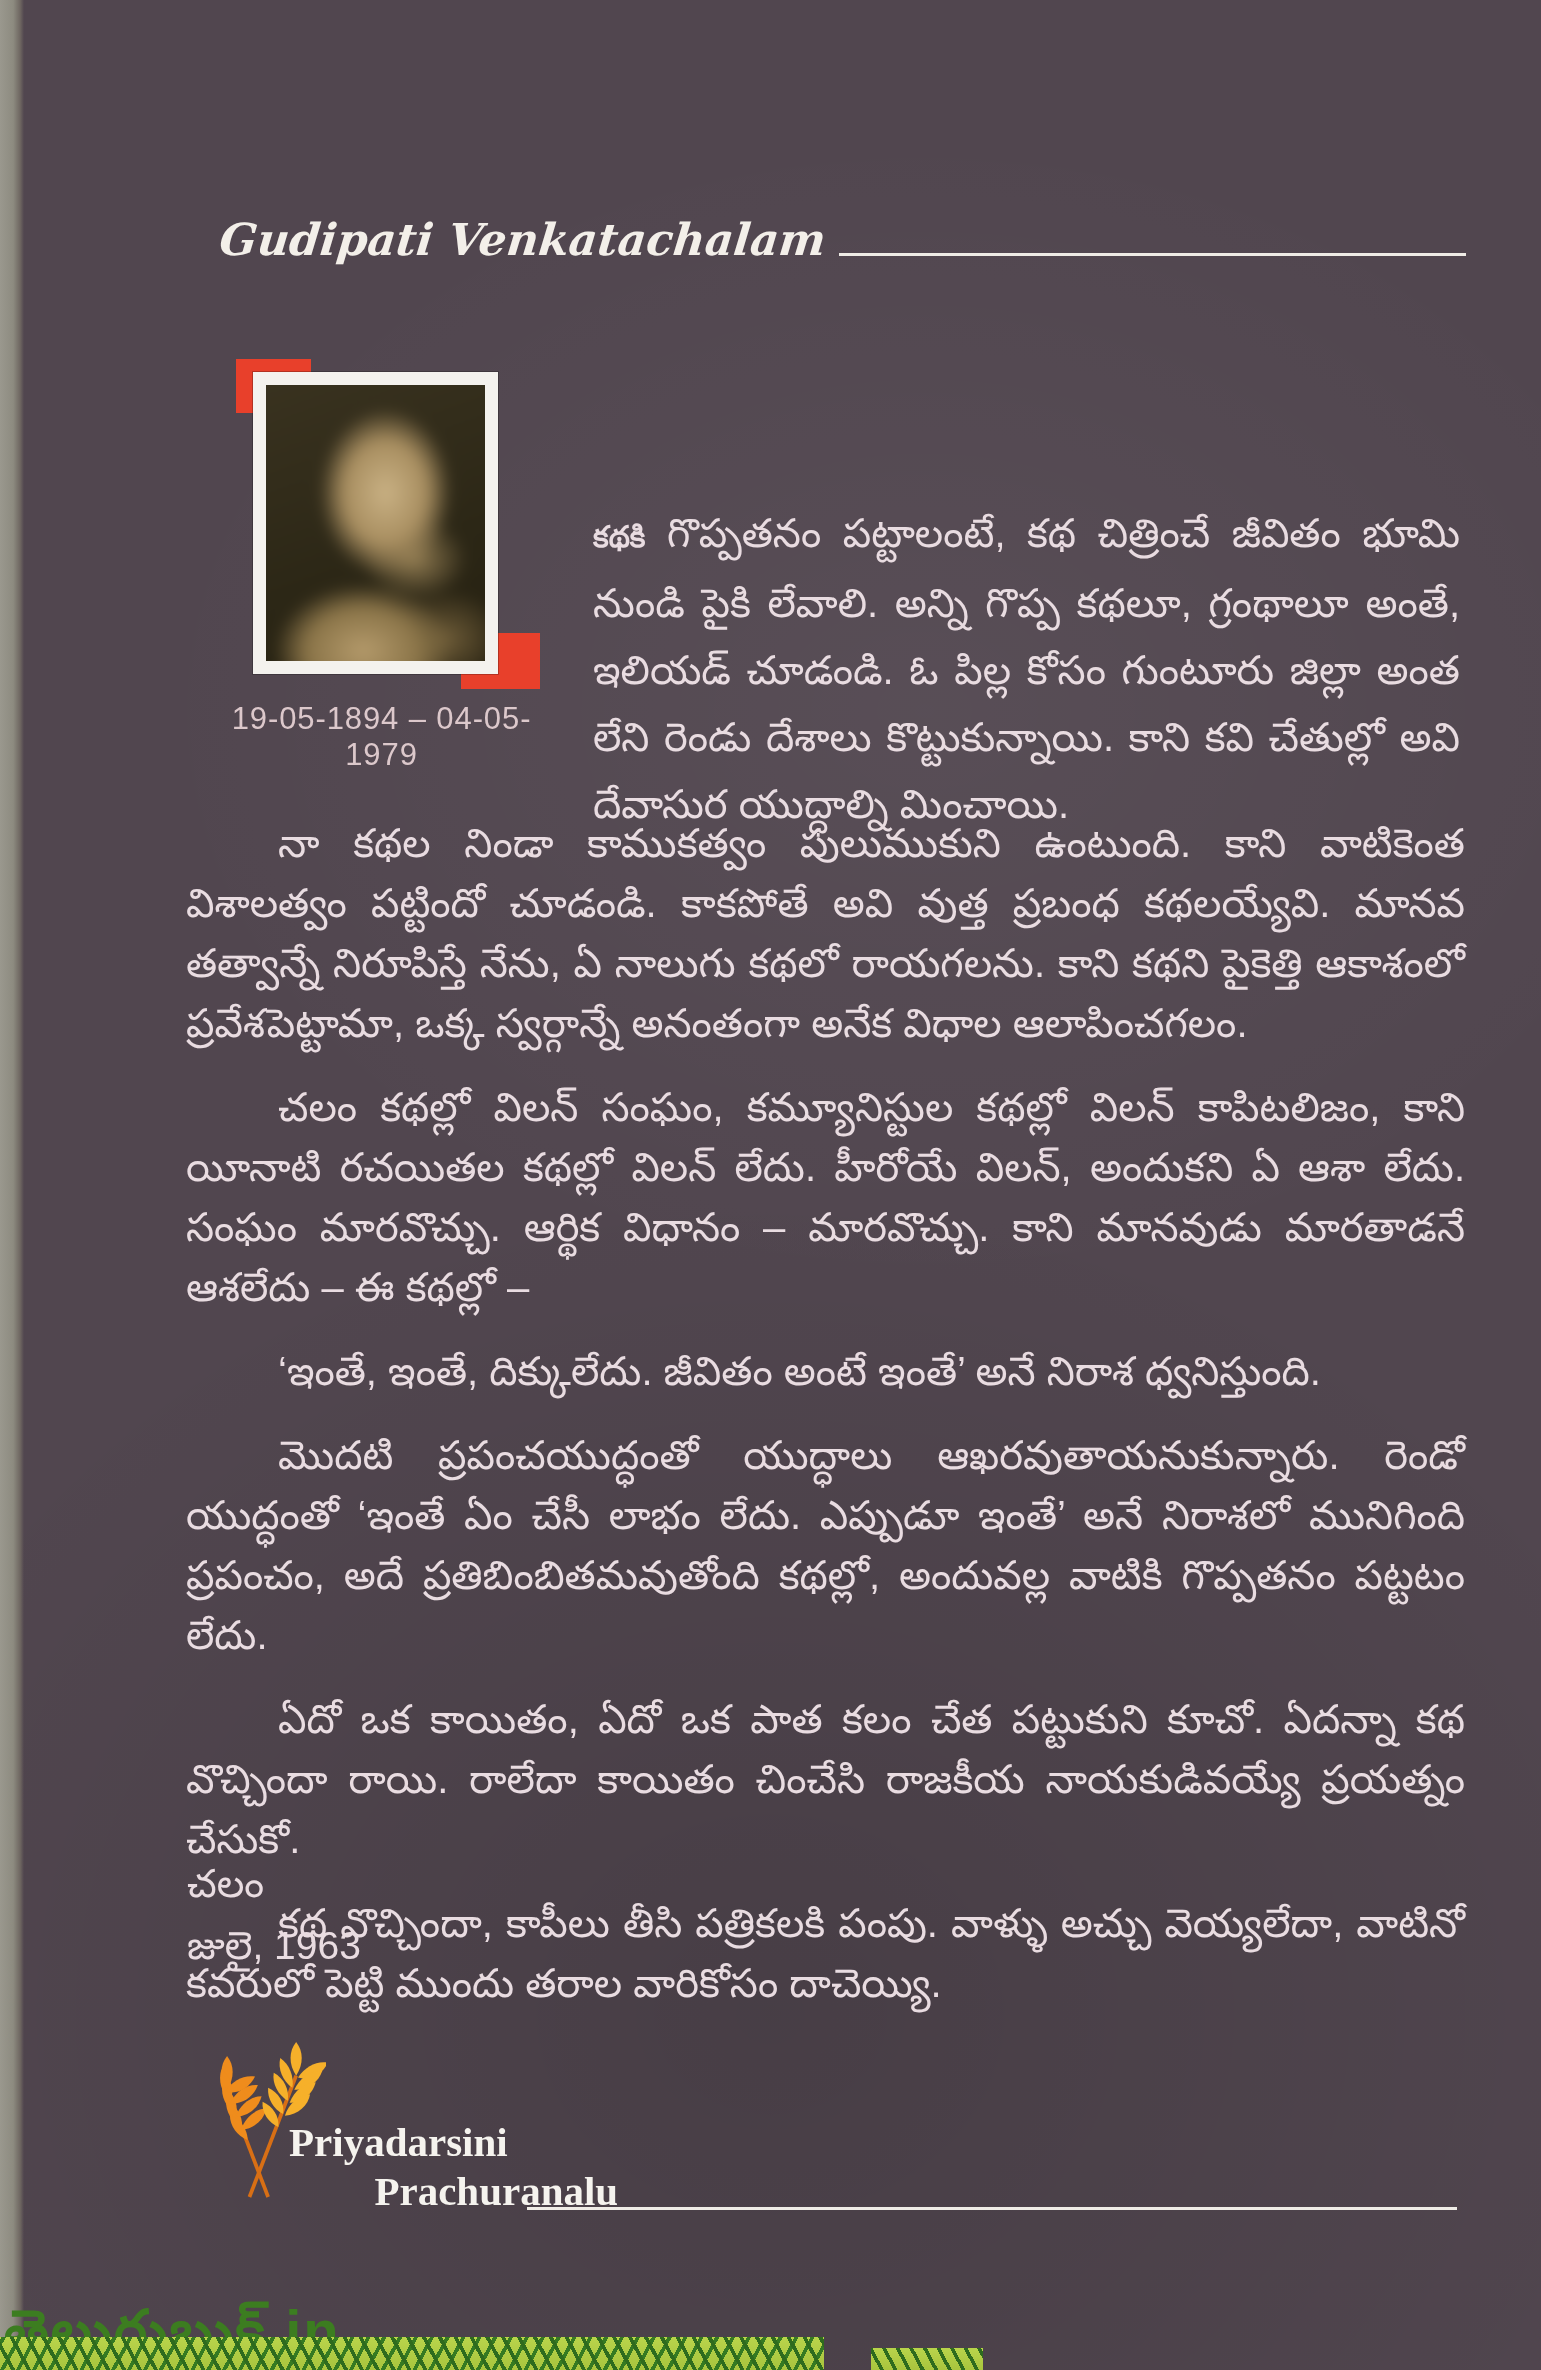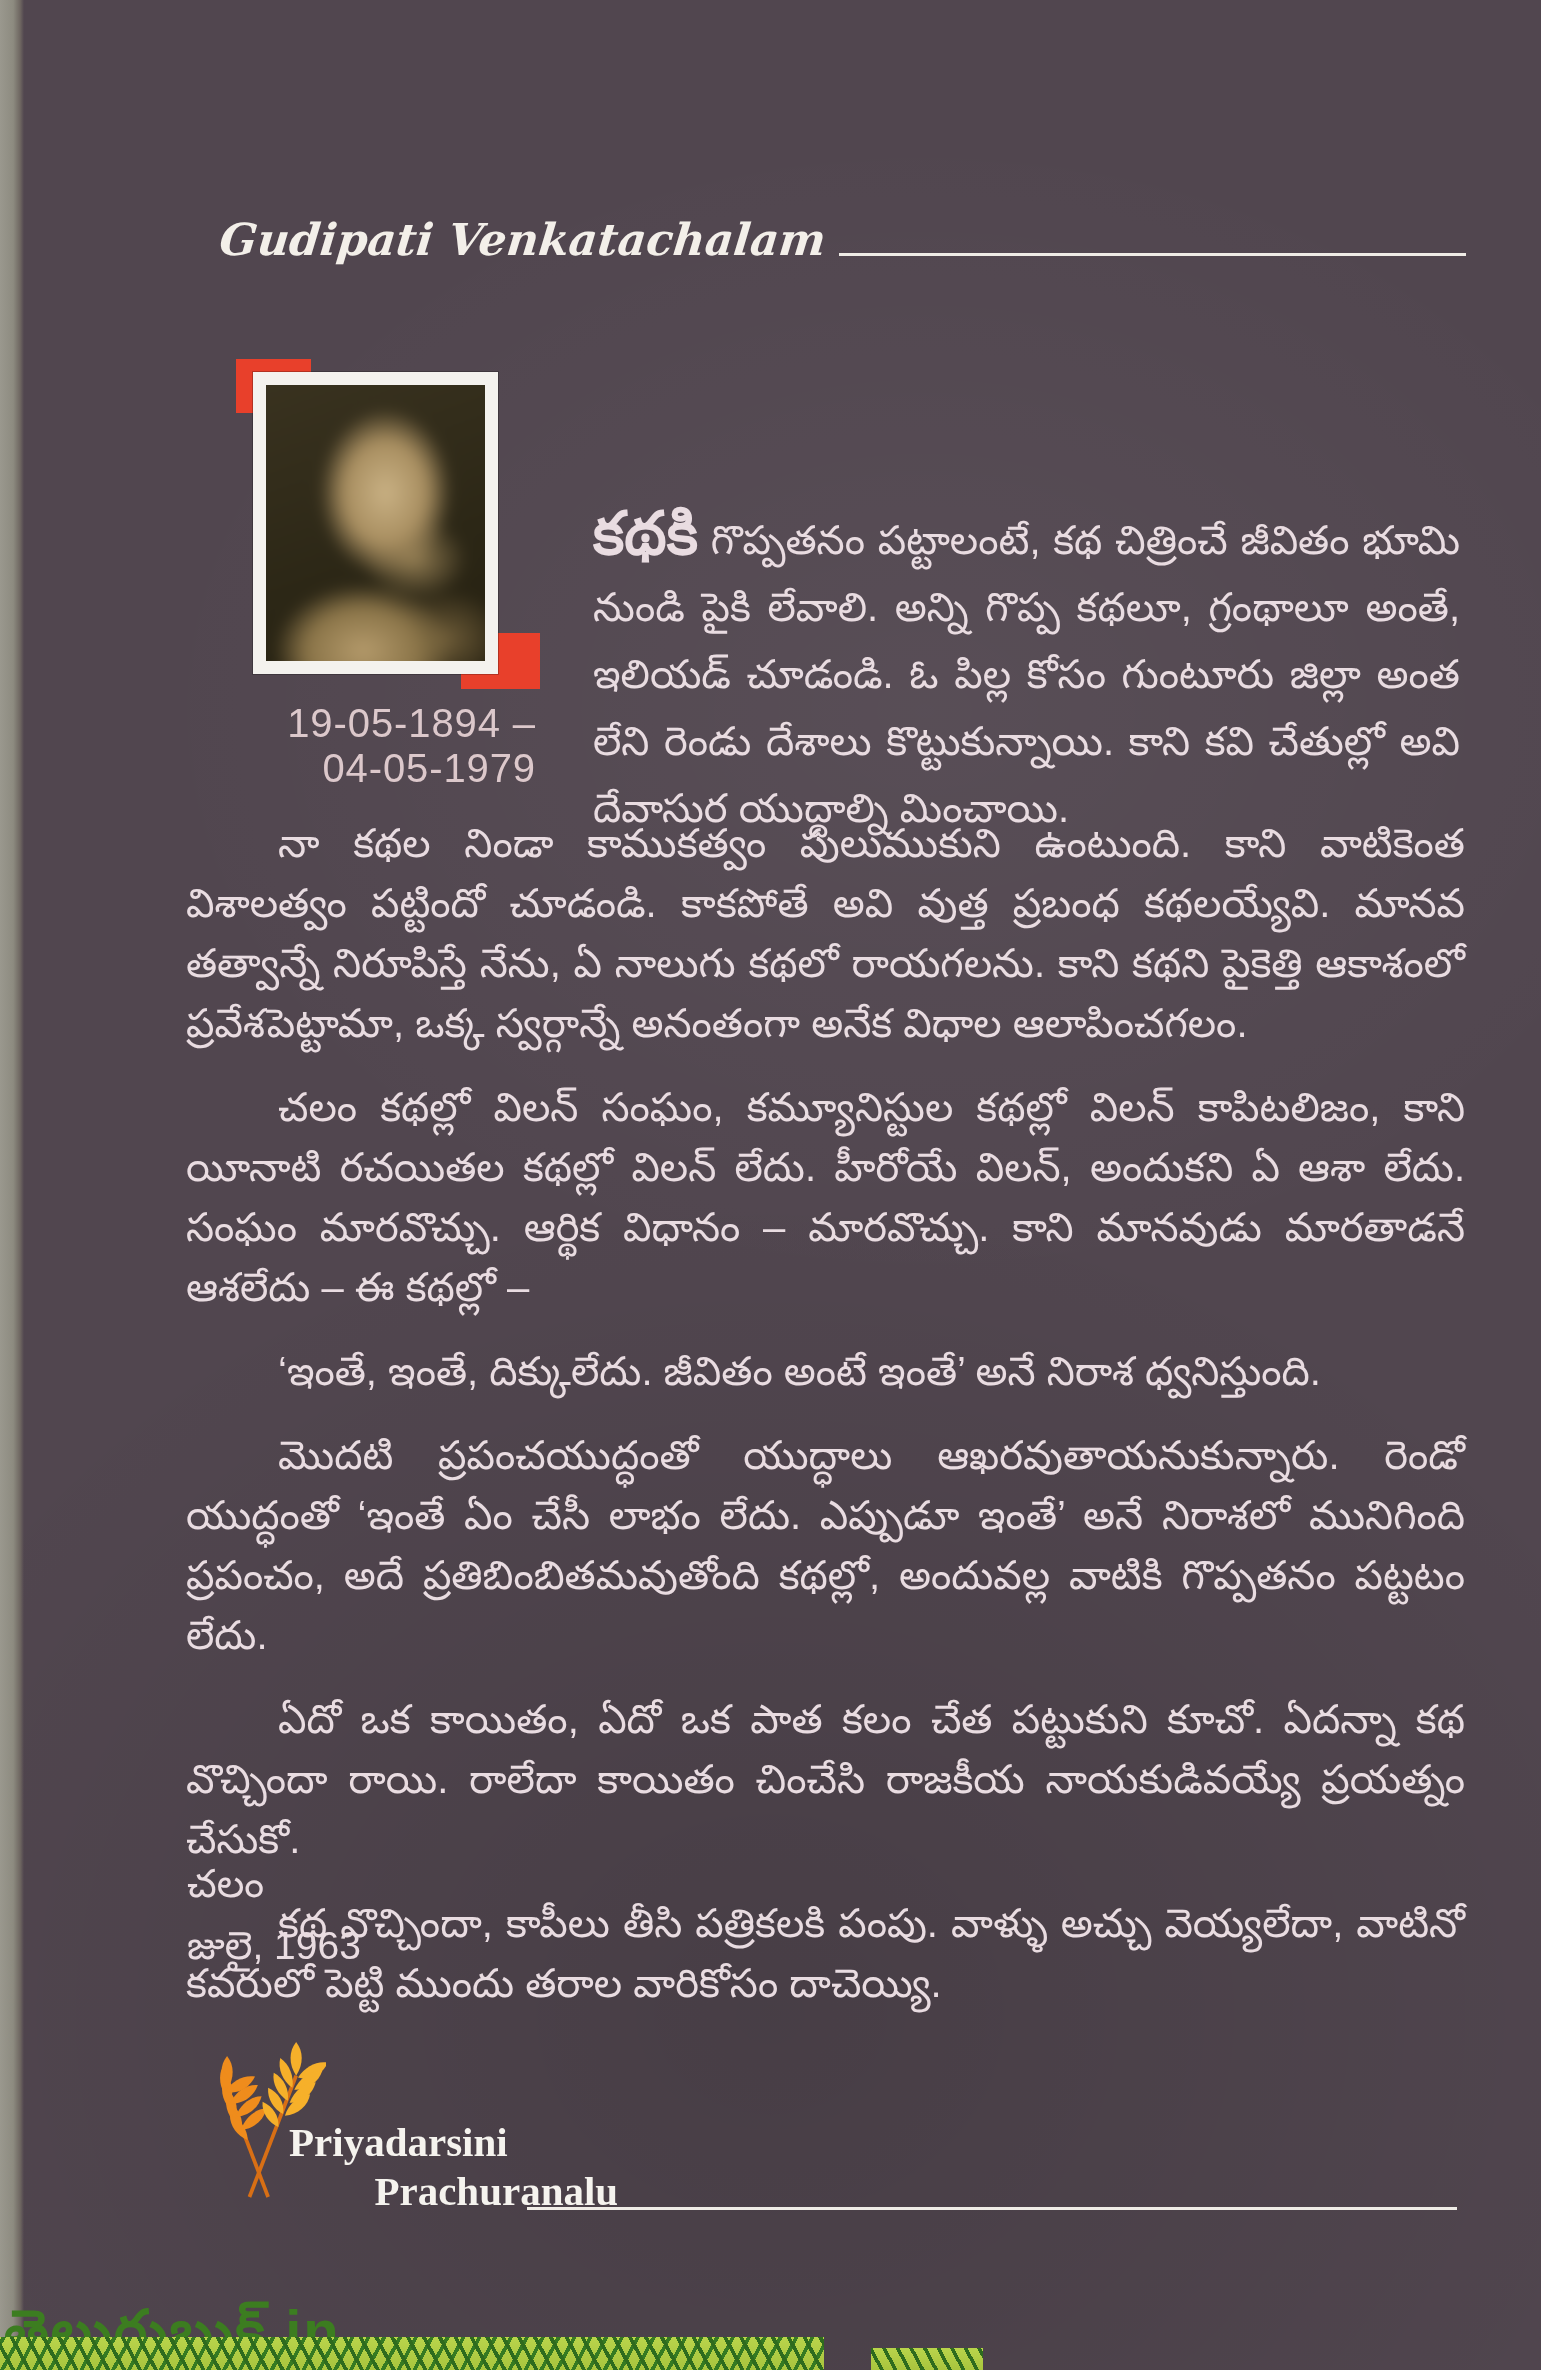--- a/index.html
+++ b/index.html
@@ -57,31 +57,31 @@
     filter:blur(6.6px);
     background:
       radial-gradient(ellipse 89px 112px at 54% 40%, #c9b184 0%, #a88e60 45%, rgba(90,75,45,0) 75%),
       radial-gradient(ellipse 66px 52px at 66% 62%, #8f7a50 0%, rgba(90,75,45,0) 80%),
       radial-gradient(ellipse 112px 84px at 45% 92%, #b49a6b 0%, #8a7448 50%, rgba(60,50,30,0) 80%),
       radial-gradient(ellipse 84px 66px at 78% 88%, #6e5c38 0%, rgba(60,50,30,0) 75%),
       linear-gradient(160deg,#3a3320 0%,#2c2716 60%,#241f10 100%);
   }
   .dates{
     position:absolute;left:227px;top:701px;width:309px;
-    text-align:right;
-    font-size:40px;letter-spacing:0.9px;
+    text-align:center;
+    font-size:31px;letter-spacing:0.9px;
     color:#dcc8cb;
   }
   
   .telugu{color:#e9dce1;}
   .para-first{
     position:absolute;left:593px;top:500px;width:867px;
     font-size:40px;line-height:67px;text-align:justify;
   }
-  .para-first .lead{font-weight:bold;font-size:60px;}
+  .para-first .lead{font-weight:bold;font-size:30px;}
   .body-flow{
     position:absolute;left:186px;top:813px;width:1279px;
     font-size:40px;line-height:60px;text-align:justify;
   }
   .body-flow p{margin:0 0 24px 0;text-indent:92px;}
   .signoff{
     position:absolute;left:187px;top:1853px;
     font-size:39px;line-height:62px;color:#e9dce1;
   }
   

